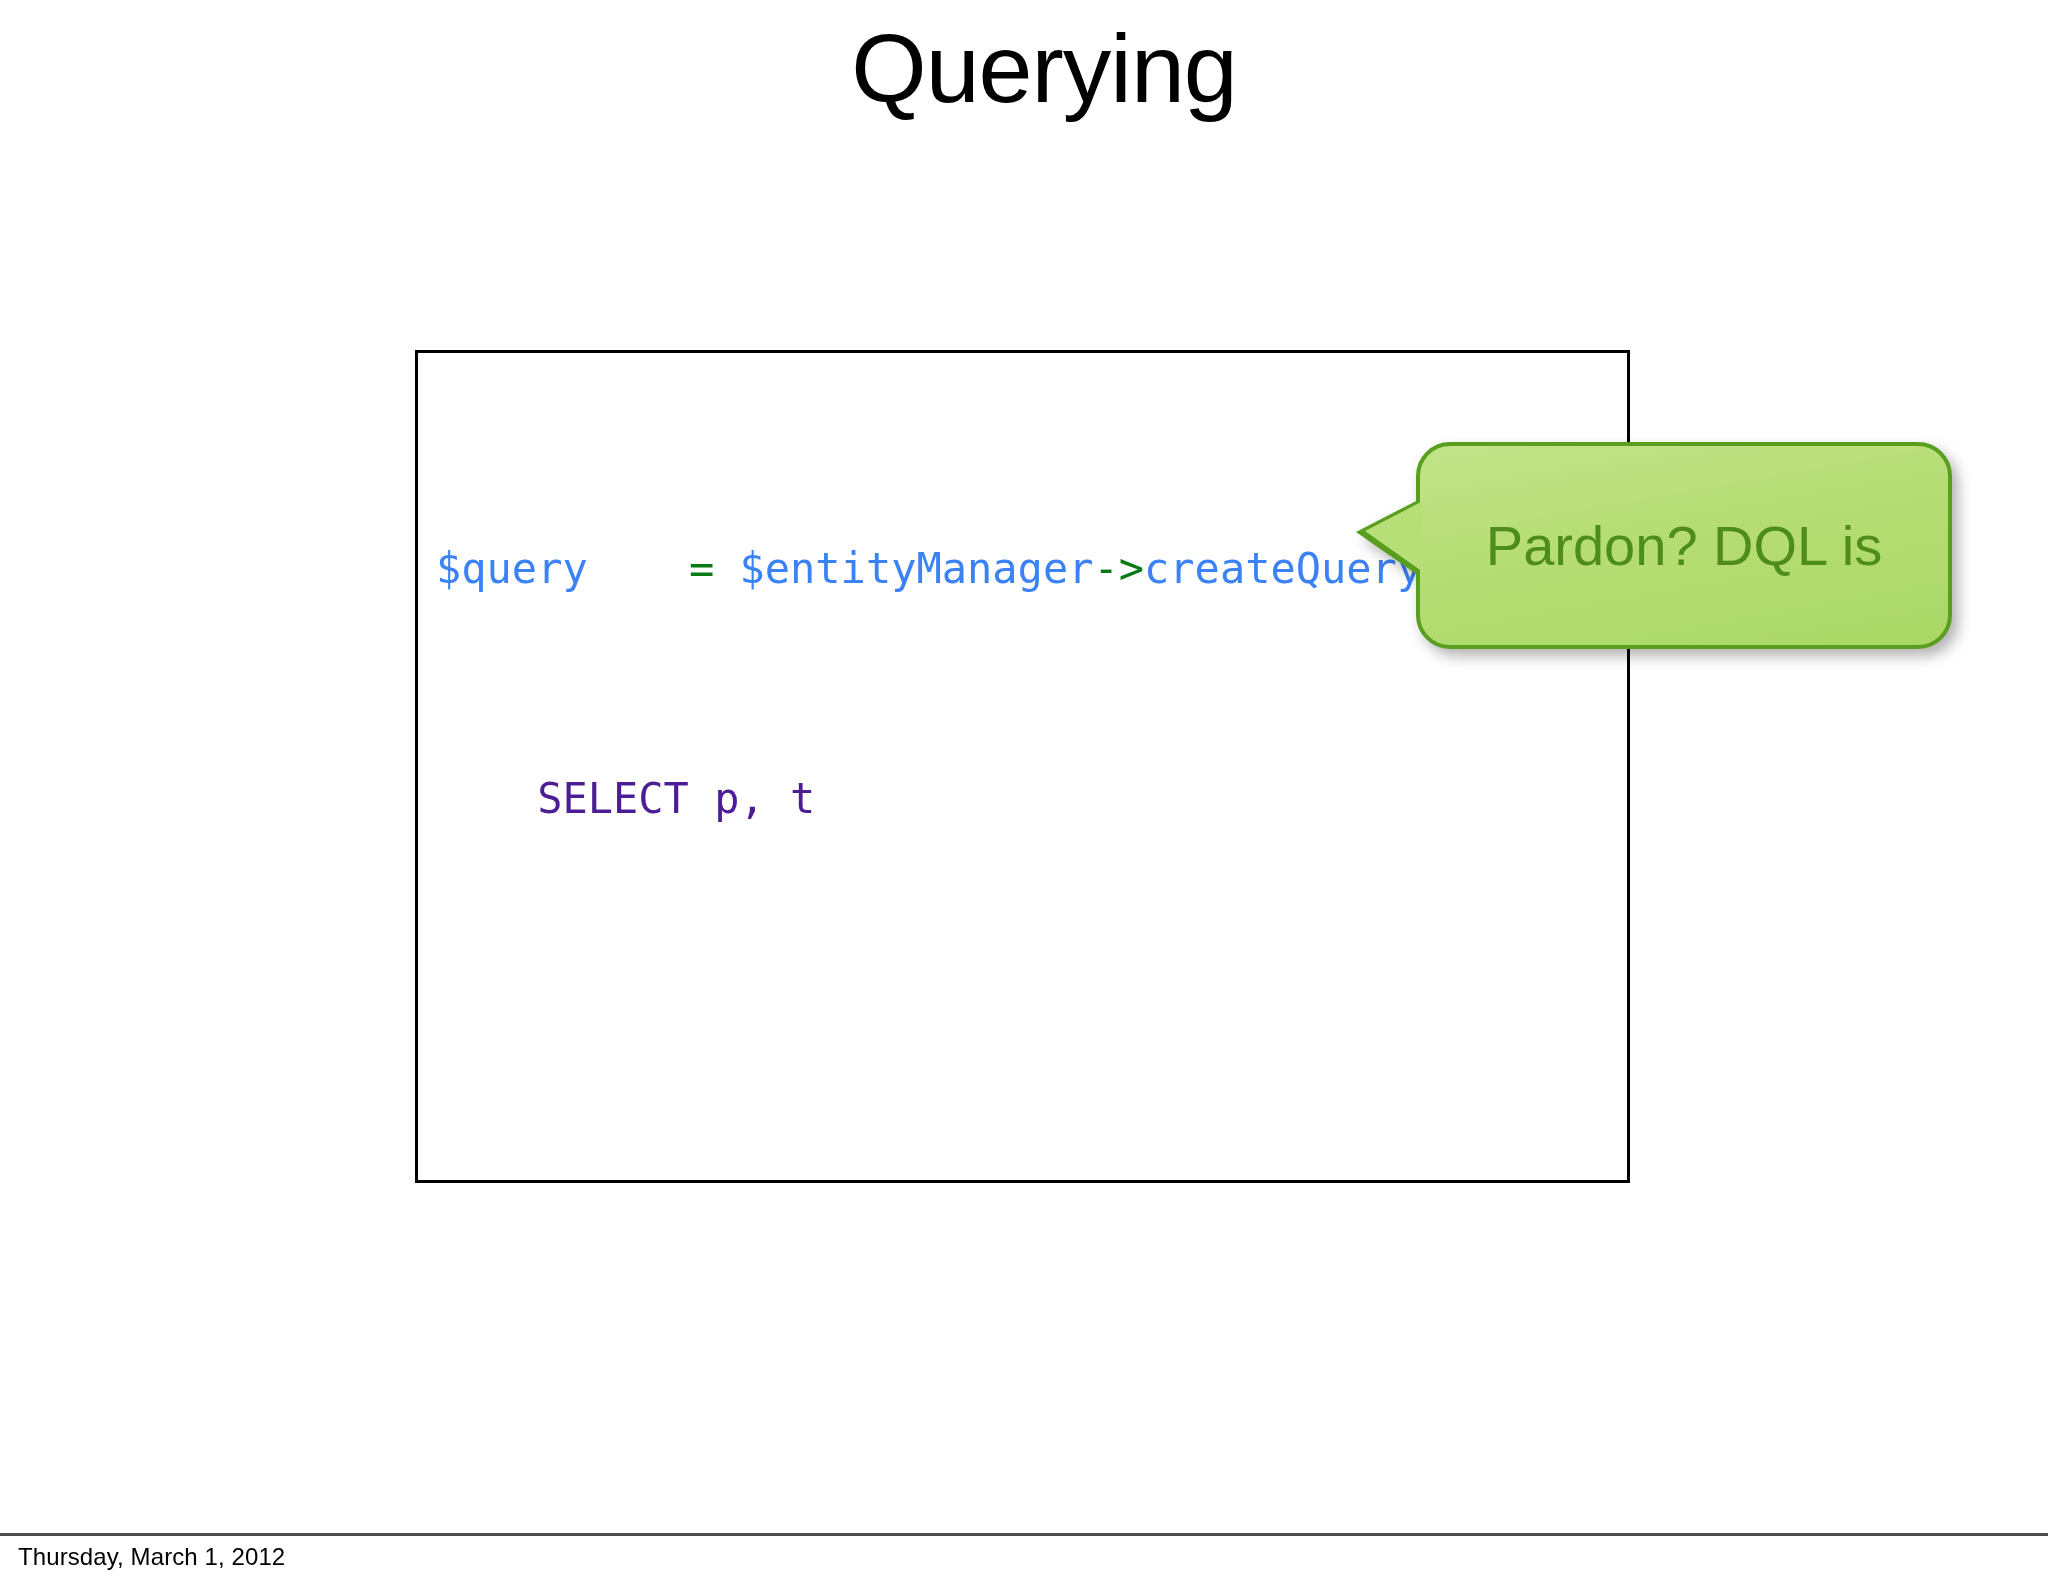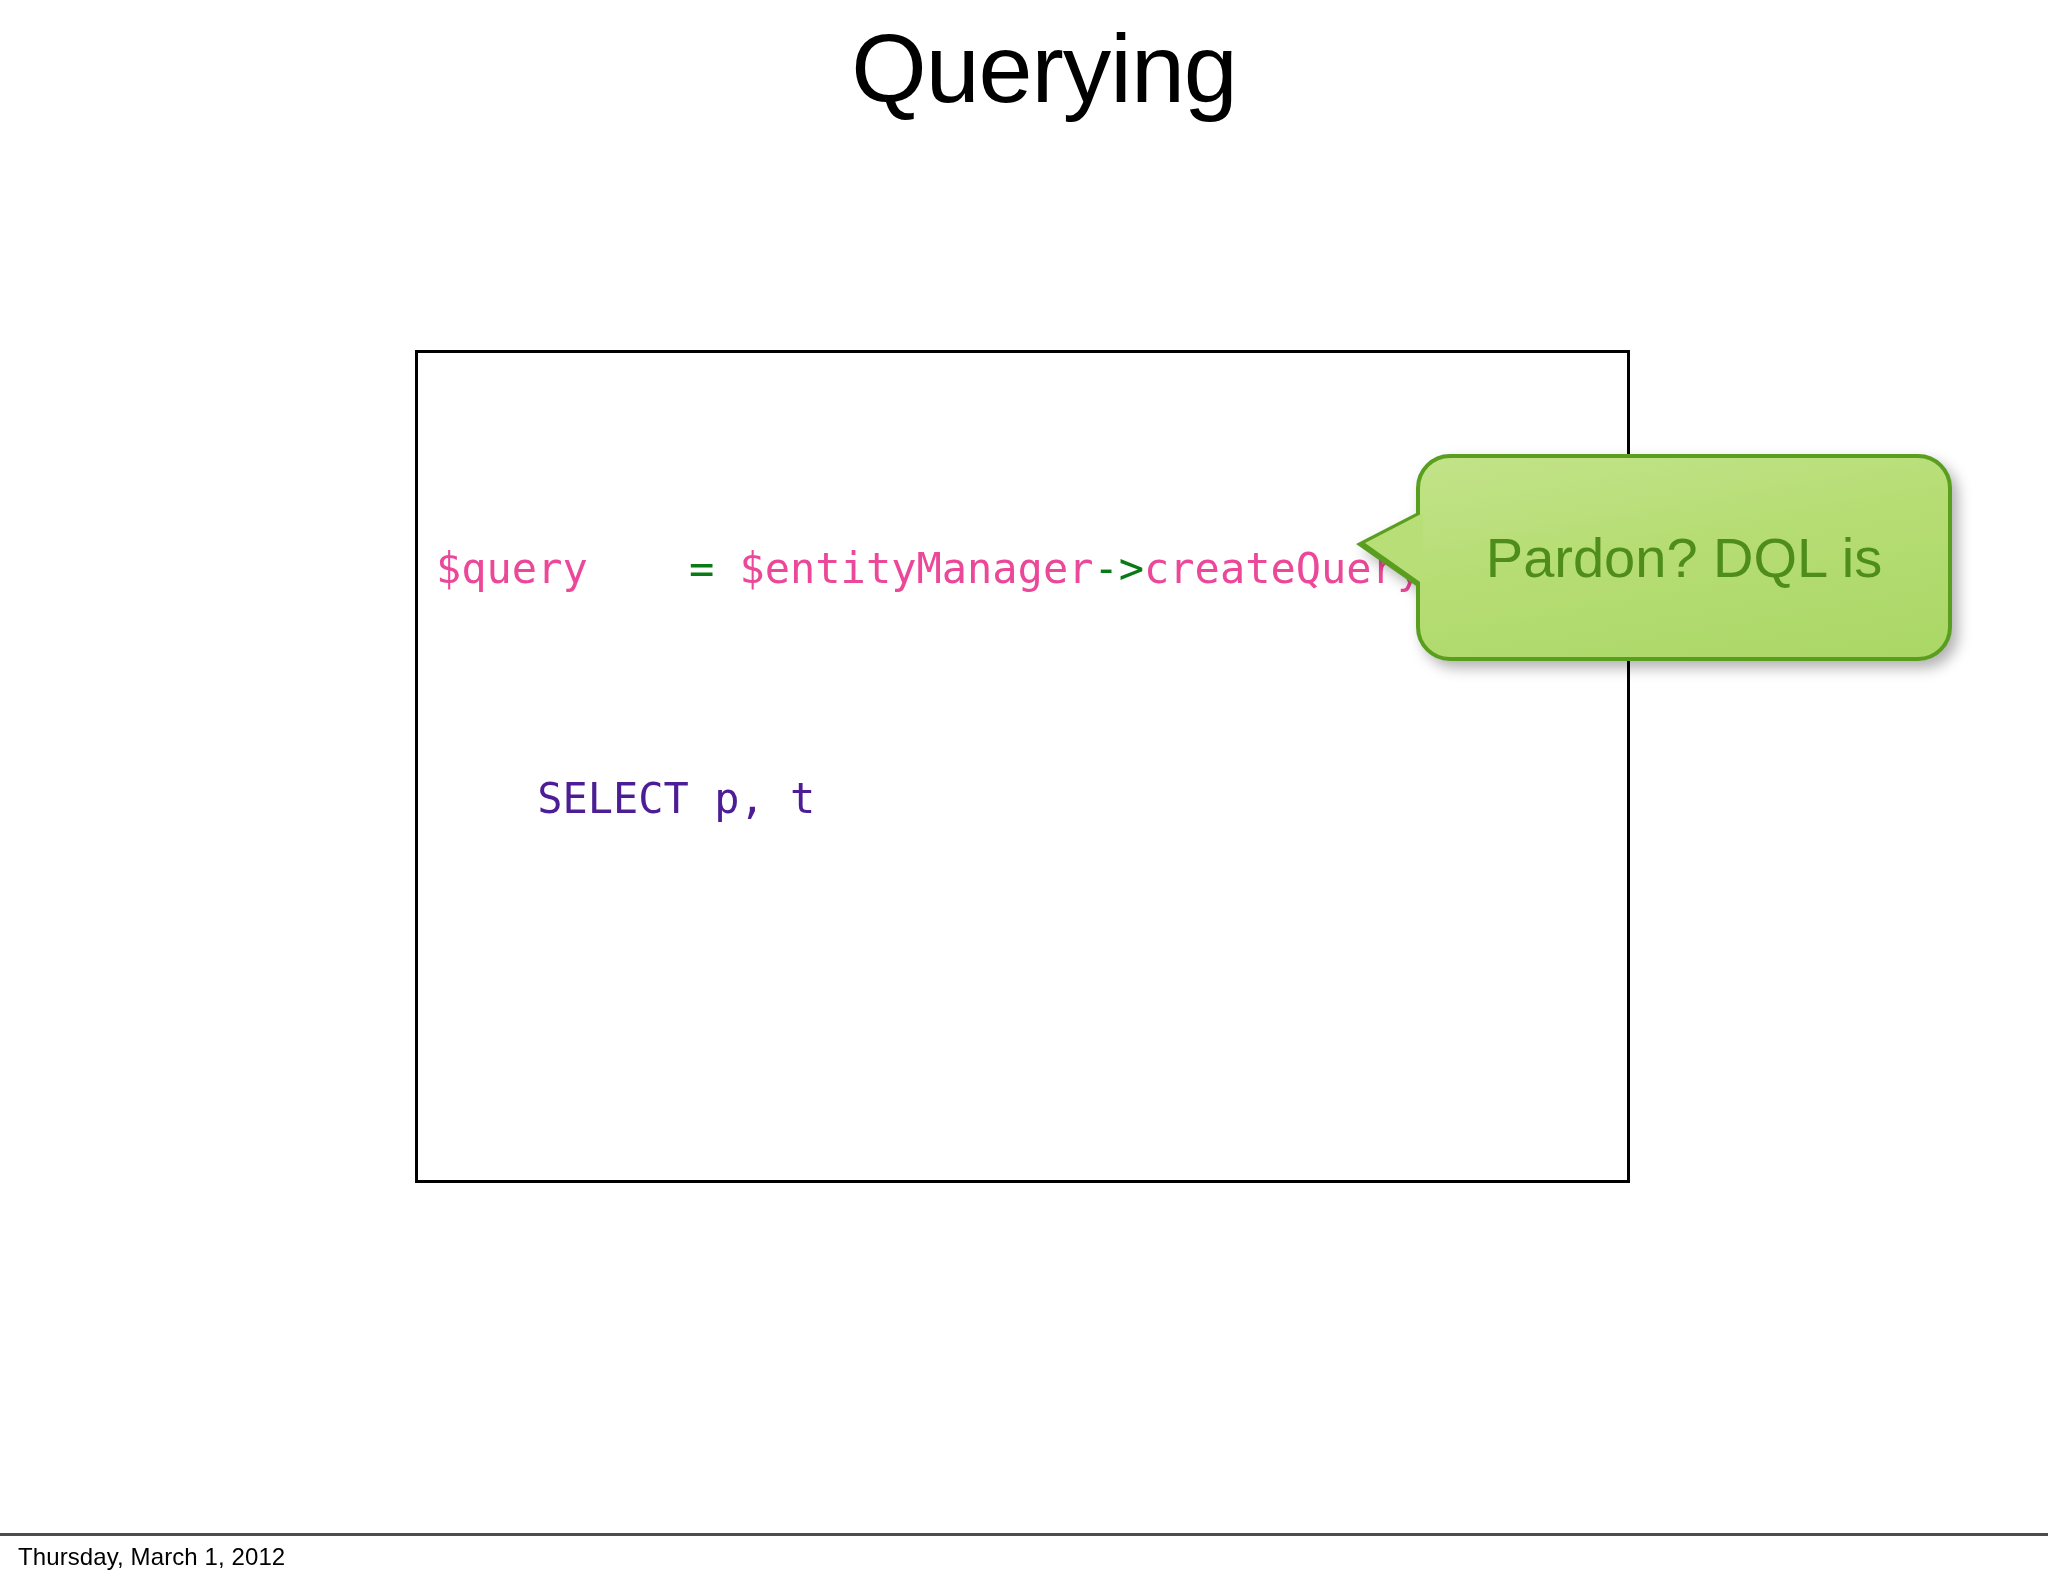--- a/index.html
+++ b/index.html
@@ -49,35 +49,34 @@
     left: 18px;
     top: 14px;
     margin: 0;
     font-family: "DejaVu Sans Mono", "Liberation Mono", monospace;
     font-size: 42px;
     line-height: 57.5px;
     white-space: pre;
     letter-spacing: 0px;
   }
   #code-listing .ln { display: block; height: 57.5px; }
-  .tok-var   { color: #ec4899; }
+  .tok-var   { color: #3b82f6; }
   .tok-str   { color: #4c1d95; }
   .tok-punc  { color: #0a7a16; }
   .tok-op    { color: #0a7a16; }
   .tok-plain { color: #1a1ac4; }
 
   
   #speech-bubble {
     position: absolute;
     left: 1356px;
     top: 442px;
     width: 596px;
     height: 256px;
     filter: drop-shadow(6px 7px 7px rgba(0,0,0,0.30));
-    margin-top: 12px;
   }
   #speech-bubble .bubble-body {
     position: absolute;
     left: 60px;
     top: 0;
     width: 536px;
     height: 207px;
     border: 4px solid #5a9e20;
     border-radius: 34px;
     background: linear-gradient(170deg, #c2e389 0%, #b6dd74 45%, #aad766 100%);

